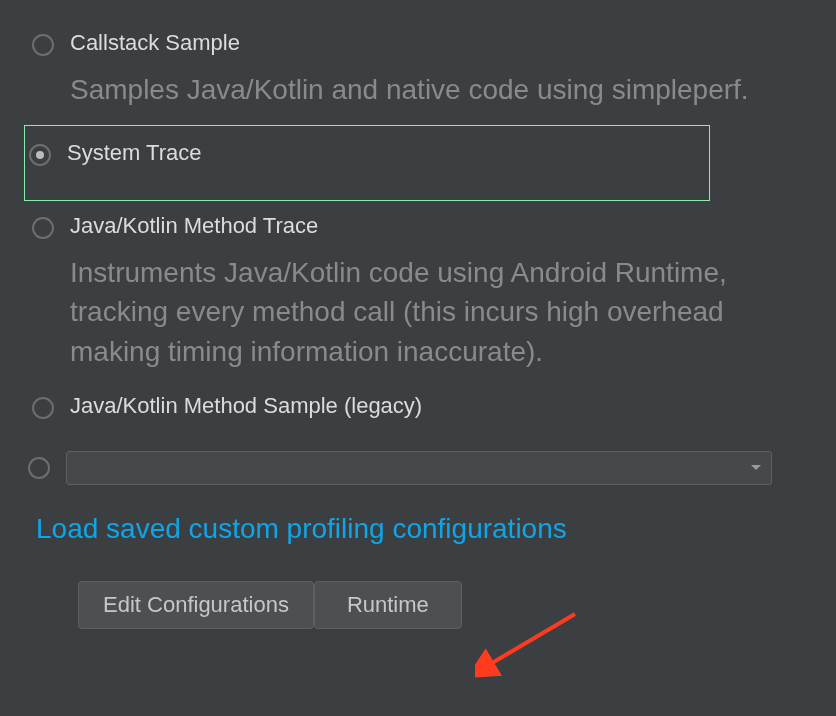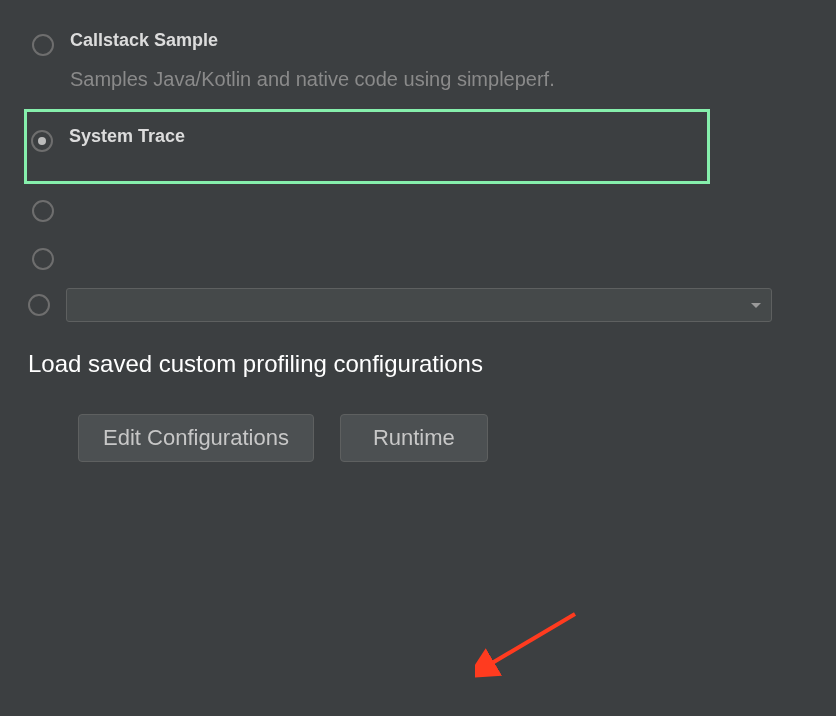--- a/index.html
+++ b/index.html
@@ -16,21 +16,21 @@
       padding: 24px 28px;
       position: relative;
     }
     .option {
       display: flex;
       align-items: flex-start;
       margin-bottom: 10px;
       padding: 6px 4px;
     }
     .option.highlighted {
-      border: 3px solid #86efac;
+      border: 1px solid #86efac;
       padding: 14px 8px 20px 4px;
       margin-left: -4px;
       margin-right: 98px;
       margin-bottom: 6px;
       margin-top: 2px;
     }
     .radio {
       width: 22px;
       height: 22px;
       border: 2px solid #6e6e6e;
@@ -47,27 +47,27 @@
       content: '';
       width: 8px;
       height: 8px;
       background: #bbbbbb;
       border-radius: 50%;
     }
     .option-content {
       flex: 1;
     }
     .option-title {
-      font-size: 18px;
-      font-weight: 700;
+      font-size: 22px;
+      font-weight: 400;
       color: #dcdcdc;
       margin-bottom: 14px;
     }
     .option-desc {
-      font-size: 20px;
+      font-size: 28px;
       color: #8a8a8a;
       line-height: 1.4;
     }
     .dropdown-row {
       display: flex;
       align-items: center;
       margin-top: 12px;
       margin-bottom: 28px;
     }
     .dropdown-row .radio {
@@ -91,27 +91,27 @@
       margin-right: 36px;
     }
     .dropdown-arrow {
       width: 0;
       height: 0;
       border-left: 5px solid transparent;
       border-right: 5px solid transparent;
       border-top: 5px solid #9a9a9a;
     }
     .hint-text {
-      font-size: 24px;
-      color: #ffffff;
+      font-size: 28px;
+      color: #0ea5e9;
       margin-bottom: 36px;
+      margin-left: 8px;
     }
     .button-row {
       display: flex;
-      gap: 26px;
       margin-left: 30px;
       padding-left: 20px;
     }
     .btn {
       background: #4c5052;
       border: 1px solid #5e6060;
       border-radius: 4px;
       padding: 10px 24px;
       color: #c7c7c7;
       font-size: 22px;
@@ -140,25 +140,30 @@
 
 <div class="option highlighted">
   <div class="radio selected"></div>
   <div class="option-content">
     <div class="option-title">System Trace</div>
   </div>
 </div>
 
 <div class="option">
   <div class="radio"></div>
+  <div class="option-content">
+    <div class="option-title">Java/Kotlin Method Trace</div>
+    <div class="option-desc">Instruments Java/Kotlin code using Android Runtime, tracking every method call (this incurs high overhead making timing information inaccurate).</div>
+  </div>
 </div>
 
 <div class="option">
   <div class="radio"></div>
   <div class="option-content">
+    <div class="option-title">Java/Kotlin Method Sample (legacy)</div>
   </div>
 </div>
 
 <div class="dropdown-row">
   <div class="radio"></div>
   <div class="dropdown">
     <div class="dropdown-arrow"></div>
   </div>
 </div>
 

